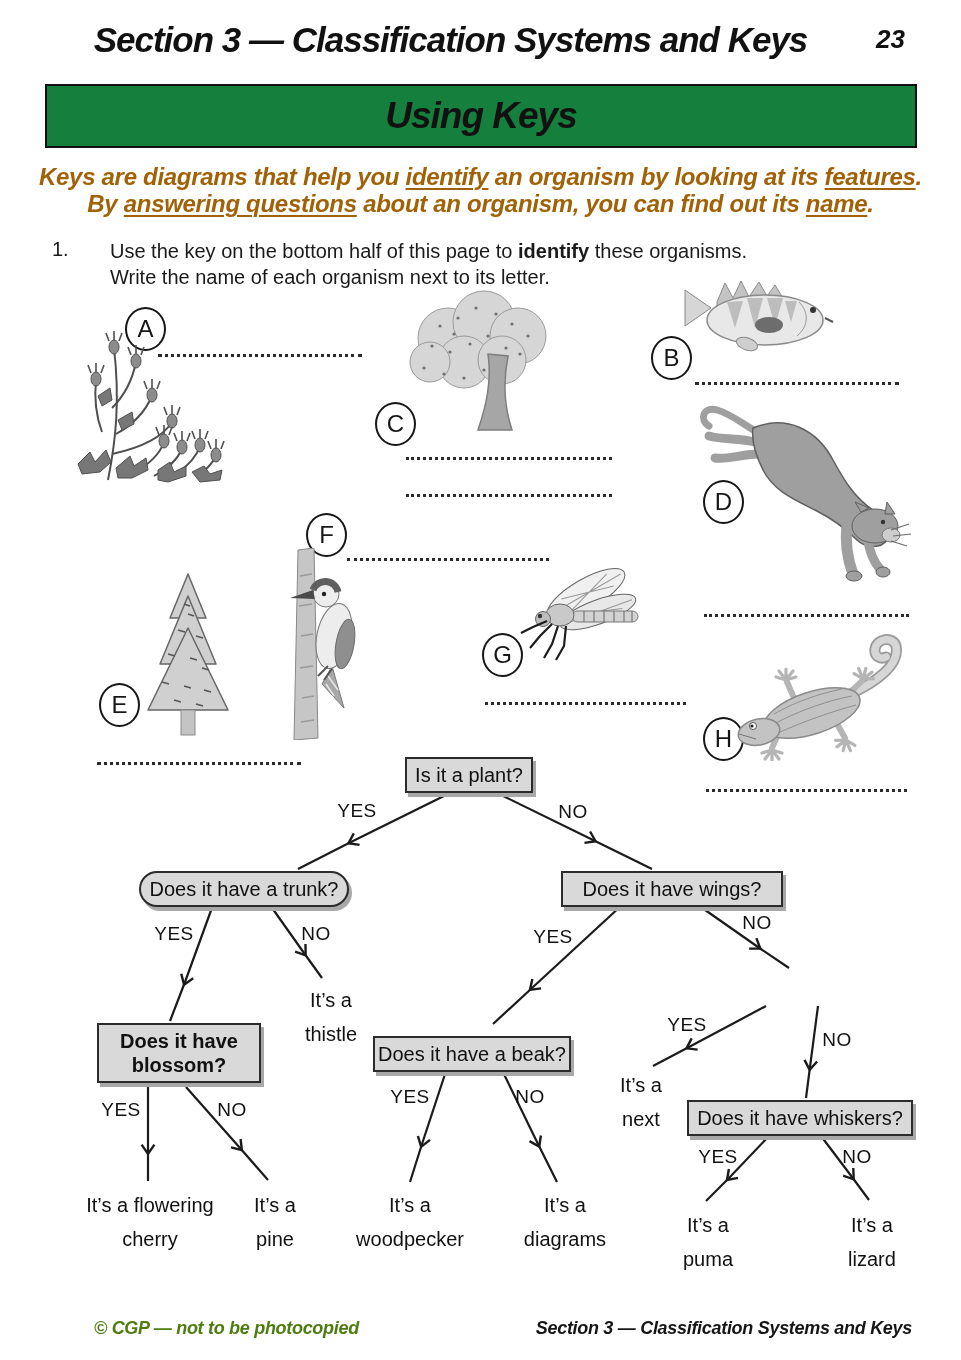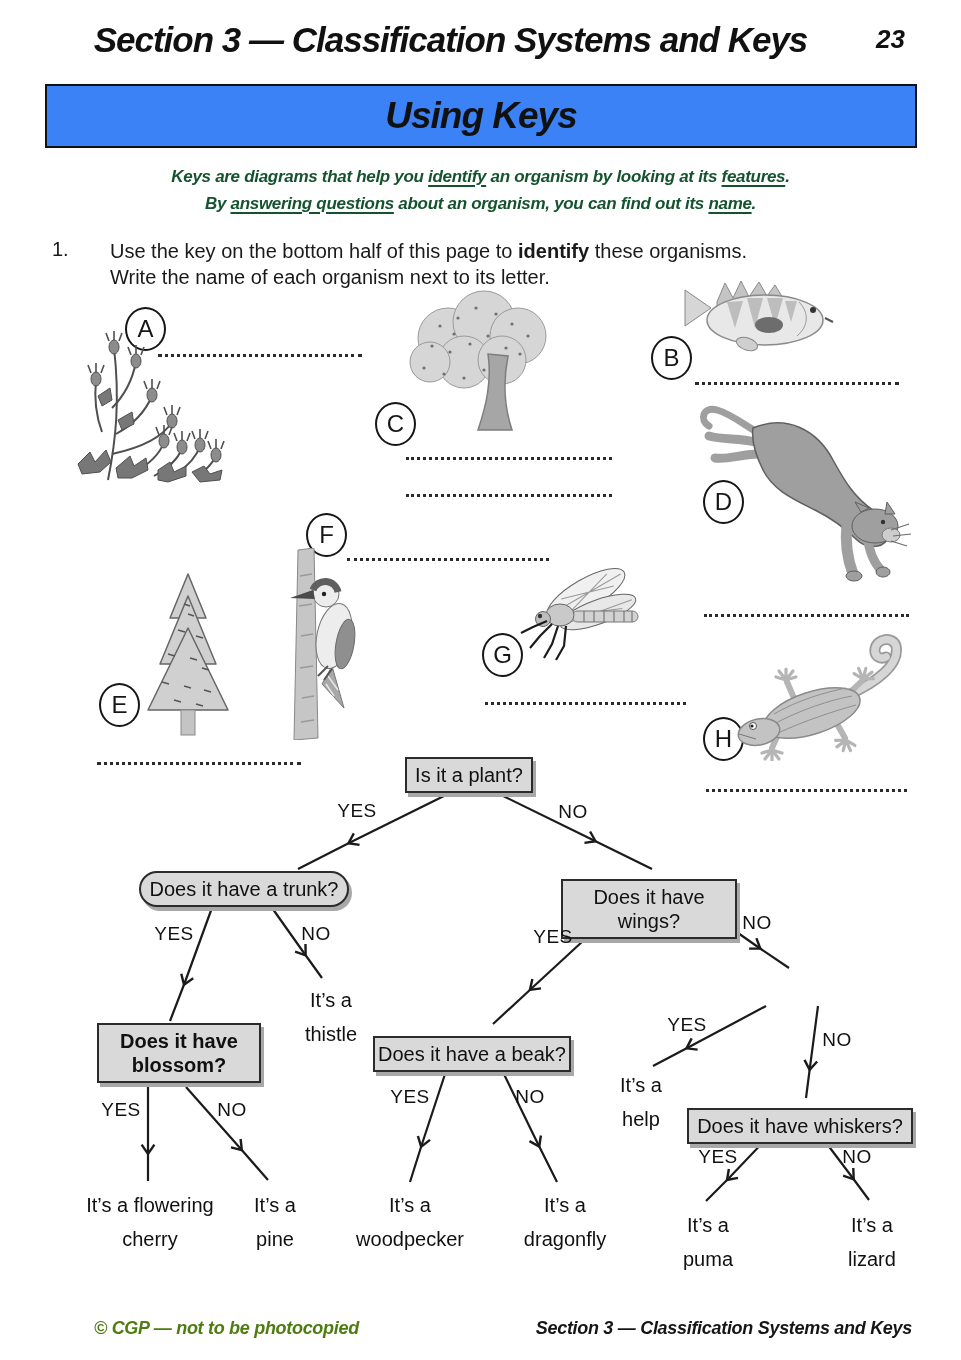--- a/index.html
+++ b/index.html
@@ -13,31 +13,31 @@
     position:absolute;left:0;right:60px;top:20px;text-align:center;
     font-family:"Liberation Sans",sans-serif;
     font-style:italic;font-weight:bold;font-size:35px;letter-spacing:-1px;color:#111;
   }
   .hdr-pagenum{
     position:absolute;left:876px;top:24px;
     font-style:italic;font-weight:bold;font-size:26px;color:#111;
   }
   .title-box{
     position:absolute;left:45px;top:84px;width:868px;height:60px;
-    border:2.5px solid #111;background:#3b82f6;
+    border:2.5px solid #111;background:#15803d;
     display:flex;align-items:center;justify-content:center;
   }
   .title-box span{
     font-style:italic;font-weight:bold;font-size:37px;letter-spacing:-1px;color:#111;
   }
   
   .intro{
     position:absolute;left:0;right:0;top:163px;text-align:center;
-    font-style:italic;font-weight:bold;font-size:17px;line-height:27px;
-    letter-spacing:-0.3px;color:#14532d;
+    font-style:italic;font-weight:bold;font-size:24px;line-height:27px;
+    letter-spacing:-0.3px;color:#a16207;
   }
   .intro .u{text-decoration:underline;text-decoration-thickness:2px;text-underline-offset:3px;}
   
   .qnum{position:absolute;left:52px;top:238px;font-size:20px;}
   .qtext{position:absolute;left:110px;top:238px;font-size:20px;line-height:26px;}
   
   .lcircle{
     position:absolute;width:37px;height:40px;border:2.5px solid #161616;border-radius:50%;
     display:flex;align-items:center;justify-content:center;background:#fff;
     font-size:24px;font-weight:400;color:#161616;
@@ -303,45 +303,45 @@
       <polyline points="818,1006 810,1067 806,1098" marker-mid="url(#ah)"></polyline>
       <polyline points="449,1062 422,1144 410,1182" marker-mid="url(#ah)"></polyline>
       <polyline points="498,1062 538,1144 557,1182" marker-mid="url(#ah)"></polyline>
       <polyline points="769,1136 729,1178 706,1201" marker-mid="url(#ah)"></polyline>
       <polyline points="821,1136 852,1177 869,1200" marker-mid="url(#ah)"></polyline>
     </g>
   </svg>
 
   <div class="qbox" style="left:405px;top:757px;width:128px;">Is it a plant?</div>
   <div class="qbox" style="left:139px;top:871px;width:210px;border-radius:18px;">Does it have a trunk?</div>
-  <div class="qbox" style="left:561px;top:871px;width:176px;margin-top:8px;">Does it have wings?</div>
+  <div class="qbox" style="left:561px;top:871px;width:222px;">Does it have wings?</div>
   <div class="qbox" style="left:97px;top:1023px;width:164px;font-weight:bold;">Does it have blossom?</div>
   <div class="qbox" style="left:373px;top:1026px;width:198px;margin-top:10px;">Does it have a beak?</div>
-  <div class="qbox" style="left:687px;top:1100px;width:226px;margin-top:8px;">Does it have whiskers?</div>
+  <div class="qbox" style="left:687px;top:1100px;width:226px;">Does it have whiskers?</div>
 
   <span class="branch" style="left:357px;top:811px;">YES</span>
   <span class="branch" style="left:573px;top:812px;">NO</span>
   <span class="branch" style="left:174px;top:934px;">YES</span>
   <span class="branch" style="left:316px;top:934px;">NO</span>
   <span class="branch" style="left:553px;top:937px;">YES</span>
   <span class="branch" style="left:757px;top:923px;">NO</span>
   <span class="branch" style="left:121px;top:1110px;">YES</span>
   <span class="branch" style="left:232px;top:1110px;">NO</span>
   <span class="branch" style="left:410px;top:1097px;">YES</span>
   <span class="branch" style="left:530px;top:1097px;">NO</span>
   <span class="branch" style="left:687px;top:1025px;">YES</span>
   <span class="branch" style="left:837px;top:1040px;">NO</span>
   <span class="branch" style="left:718px;top:1157px;">YES</span>
   <span class="branch" style="left:857px;top:1157px;">NO</span>
 
   <div class="answer" style="left:331px;top:983px;width:80px;">It’s a thistle</div>
   <div class="answer" style="left:150px;top:1188px;width:146px;">It’s a flowering cherry</div>
   <div class="answer" style="left:275px;top:1188px;width:70px;">It’s a pine</div>
   <div class="answer" style="left:410px;top:1188px;width:124px;">It’s a woodpecker</div>
-  <div class="answer" style="left:565px;top:1188px;width:100px;">It’s a dragonfly</div>
-  <div class="answer" style="left:641px;top:1068px;width:70px;">It’s a help</div>
+  <div class="answer" style="left:565px;top:1188px;width:100px;">It’s a diagrams</div>
+  <div class="answer" style="left:641px;top:1068px;width:70px;">It’s a next</div>
   <div class="answer" style="left:708px;top:1208px;width:70px;">It’s a puma</div>
   <div class="answer" style="left:872px;top:1208px;width:70px;">It’s a lizard</div>
 
   <div class="footer-left">© CGP — not to be photocopied</div>
   <div class="footer-right">Section 3 — Classification Systems and Keys</div>
 
 </div>
 
 </body></html>

